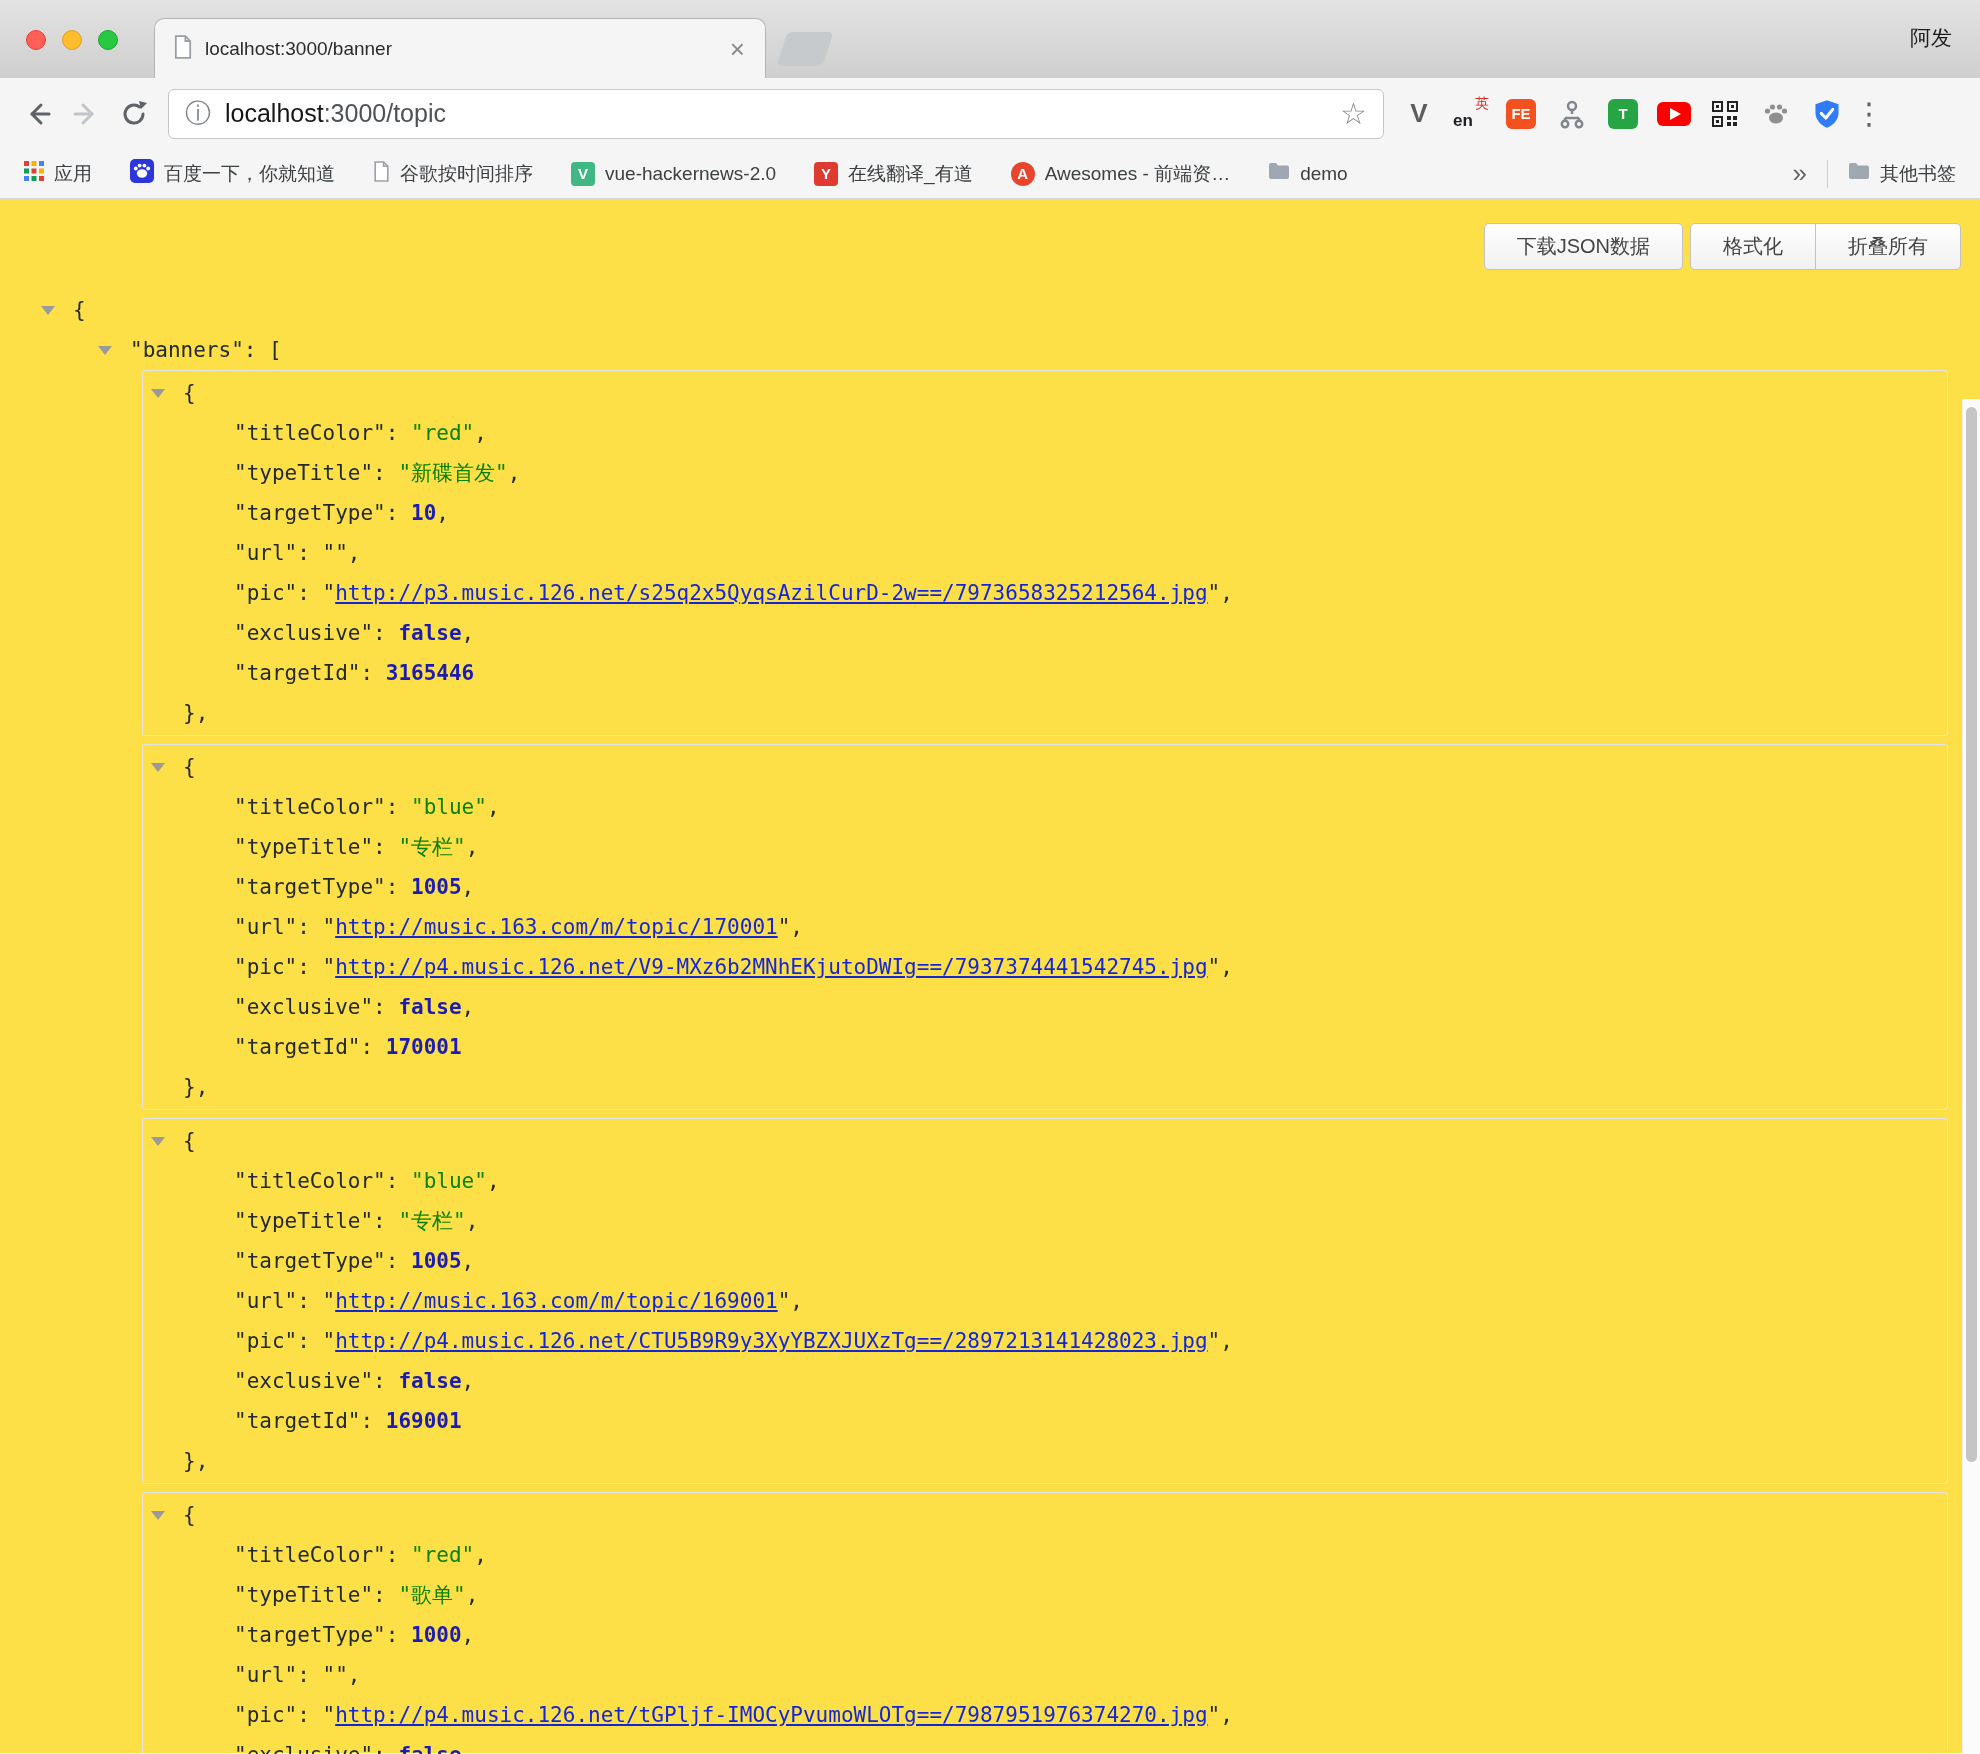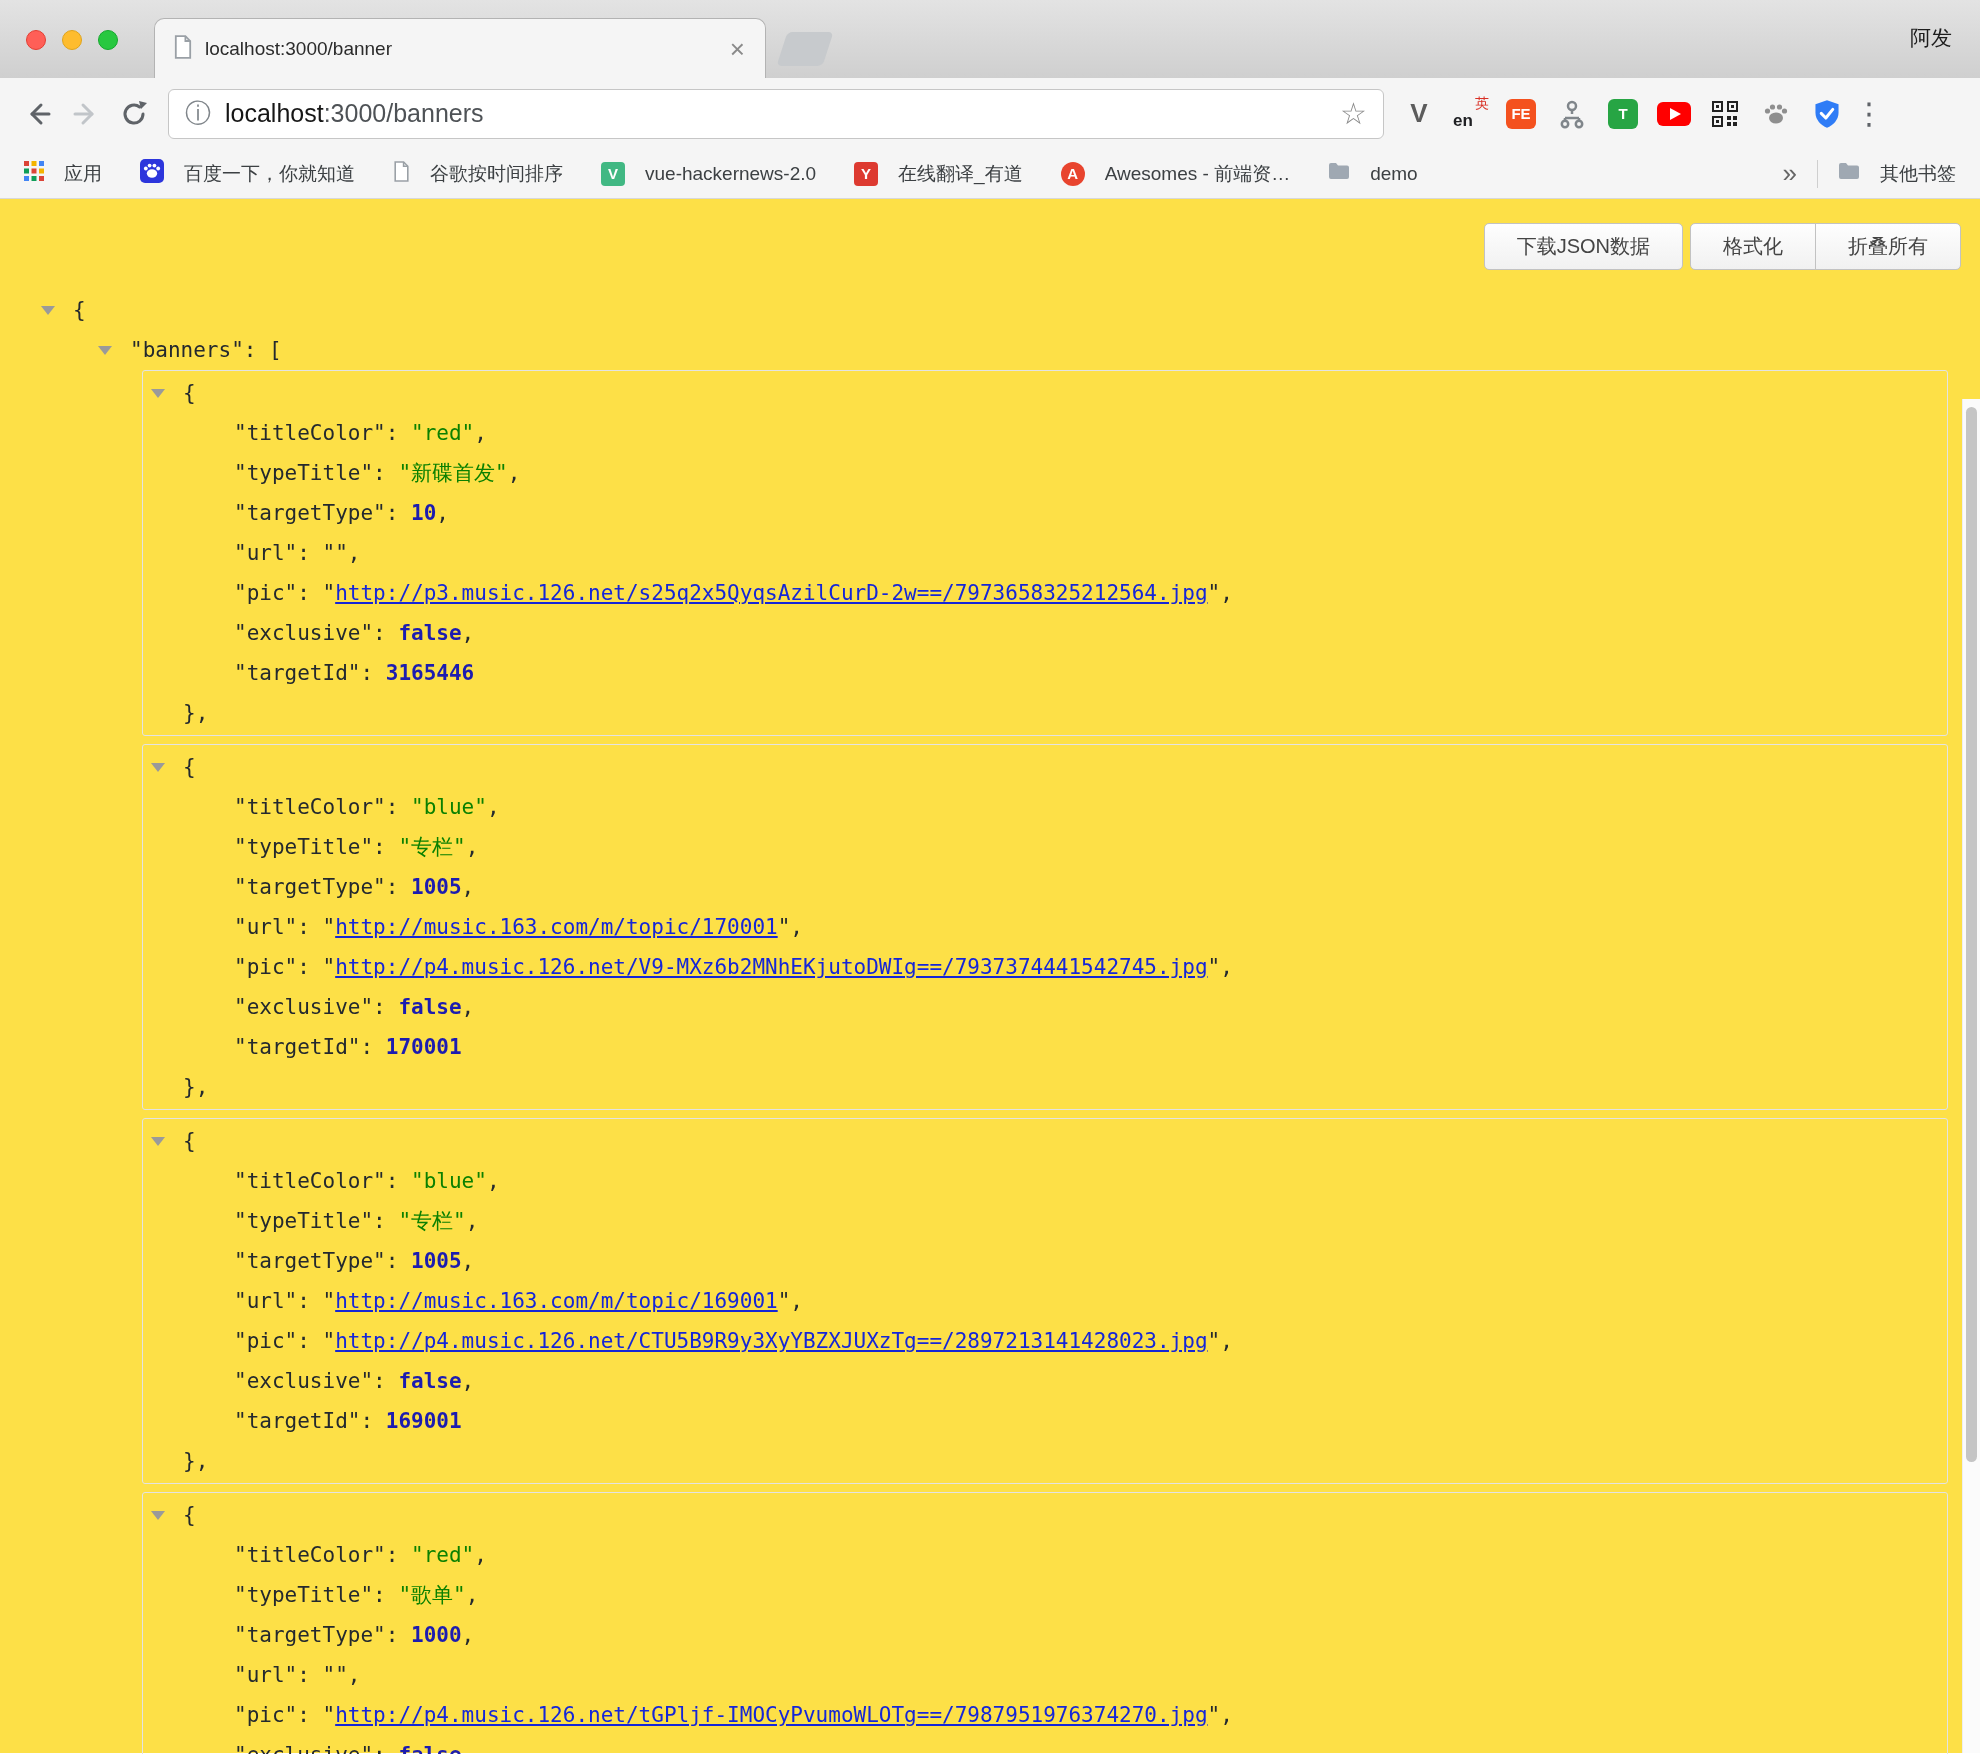--- a/index.html
+++ b/index.html
@@ -48,21 +48,21 @@
   .vim-v { font-size:26px; font-weight:bold; color:#5c5c5c; }
   .en-txt { position:absolute; left:2px; bottom:2px; font-size:17px;
     font-weight:bold; color:#202124; }
   .ying-txt { position:absolute; right:0; top:0; font-size:14px; color:#d93025; }
   .menu-dots { font-size:30px; color:#5f6368; margin-left:8px; width:28px;
     text-align:center; }
 
   
   .bmbar { height:50px; background:#f5f5f5; border-bottom:1px solid #d8d8d8;
     display:flex; align-items:center; padding:0 24px; }
-  .bm { display:flex; align-items:center; gap:20px; margin-right:38px;
+  .bm { display:flex; align-items:center; gap:10px; margin-right:38px;
     font-size:19px; color:#3c4043; white-space:nowrap; }
   .badge { width:24px; height:24px; border-radius:4px; color:#fff; font-size:15px;
     font-weight:bold; display:flex; align-items:center; justify-content:center; }
   .badge.vue { background:#41b883; }
   .badge.youdao { background:#dd3a30; }
   .badge.awesomes { background:#e8442e; border-radius:50%; }
   .bm-right { margin-left:auto; display:flex; align-items:center; gap:20px; }
   .chev { font-size:26px; color:#666; }
   .divider { width:1px; height:28px; background:#cfcfcf; }
 
@@ -135,21 +135,21 @@
       </svg>
   </span>
   <span class="navbtn">
     <svg width="30" height="30" viewBox="0 0 30 30">
         <path d="M24 15 a9 9 0 1 1 -3.4-7" fill="none" stroke="#5f6368" stroke-width="3" stroke-linecap="round"></path>
         <polygon points="20,2 28,4 22,10" fill="#5f6368"></polygon>
       </svg>
   </span>
   <div class="omnibox">
     <span class="info-i">ⓘ</span>
-    <span class="url"><b class="url-host" style="font-weight:normal">localhost</b><span class="url-path">:3000/banners</span></span>
+    <span class="url"><b class="url-host" style="font-weight:normal">localhost</b><span class="url-path">:3000/topic</span></span>
     <span class="star">☆</span>
   </div>
   <div class="exts">
     <span class="ext">
         <span class="vim-v">V</span>
       </span>
     <span class="ext">
       <span class="en-txt">en</span>
       <span class="ying-txt">英</span>
     </span>

